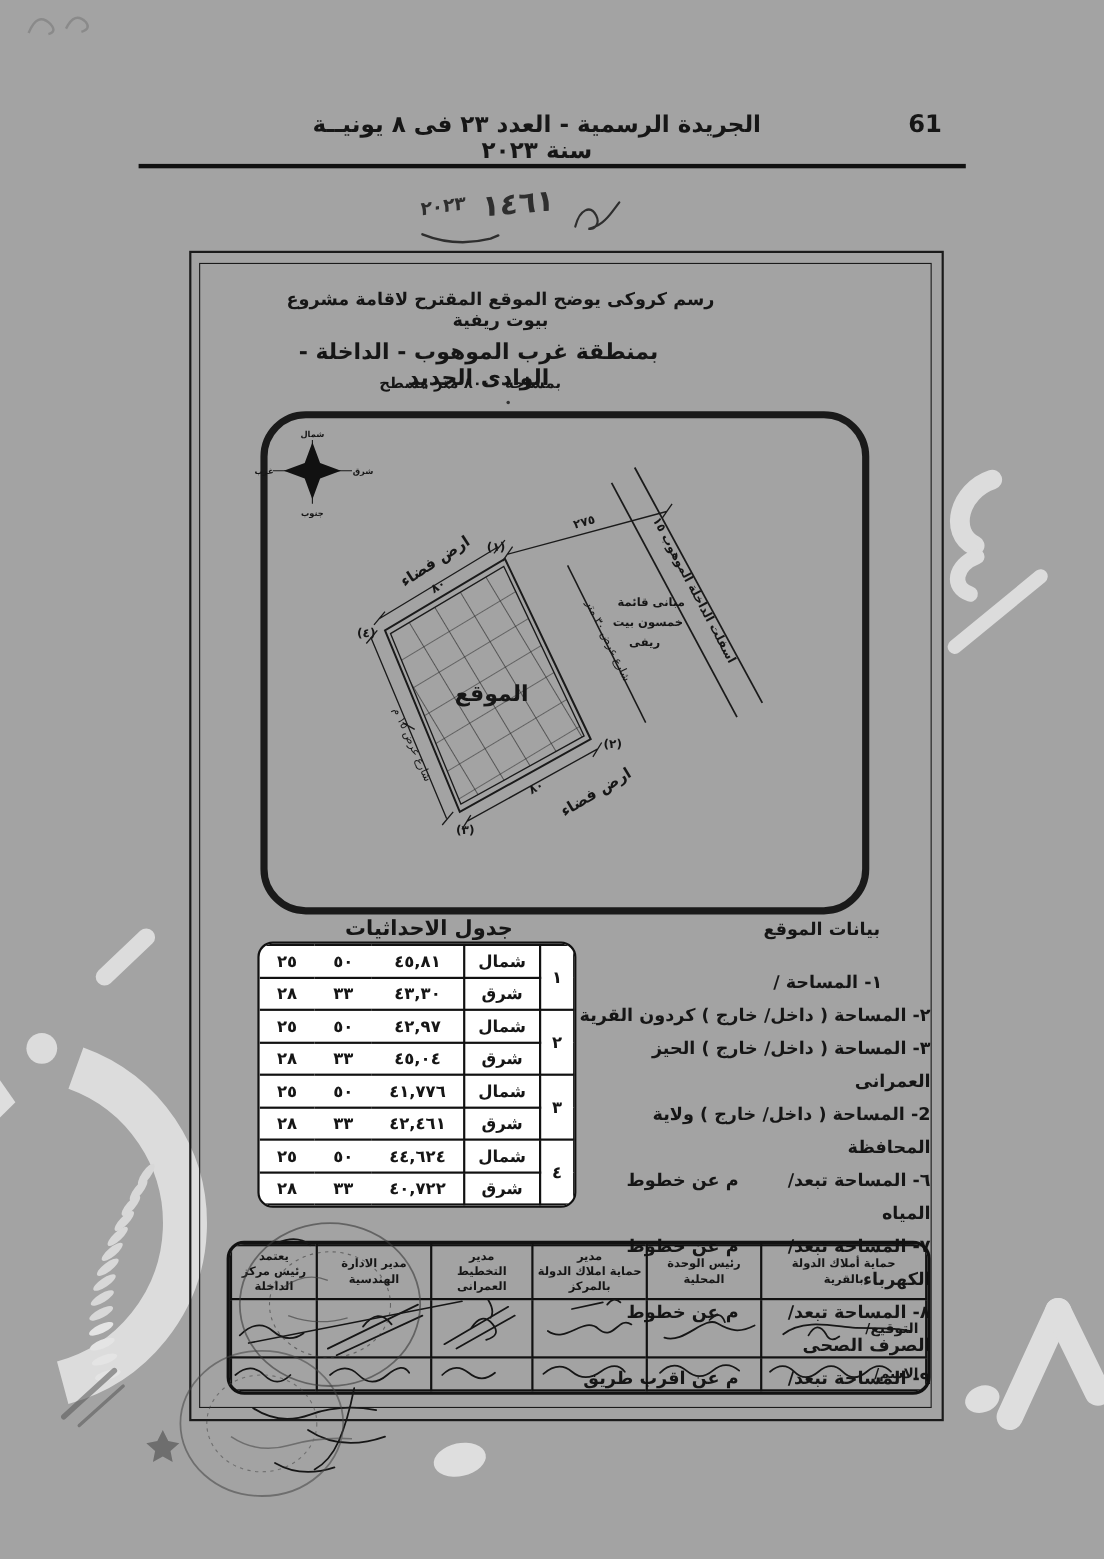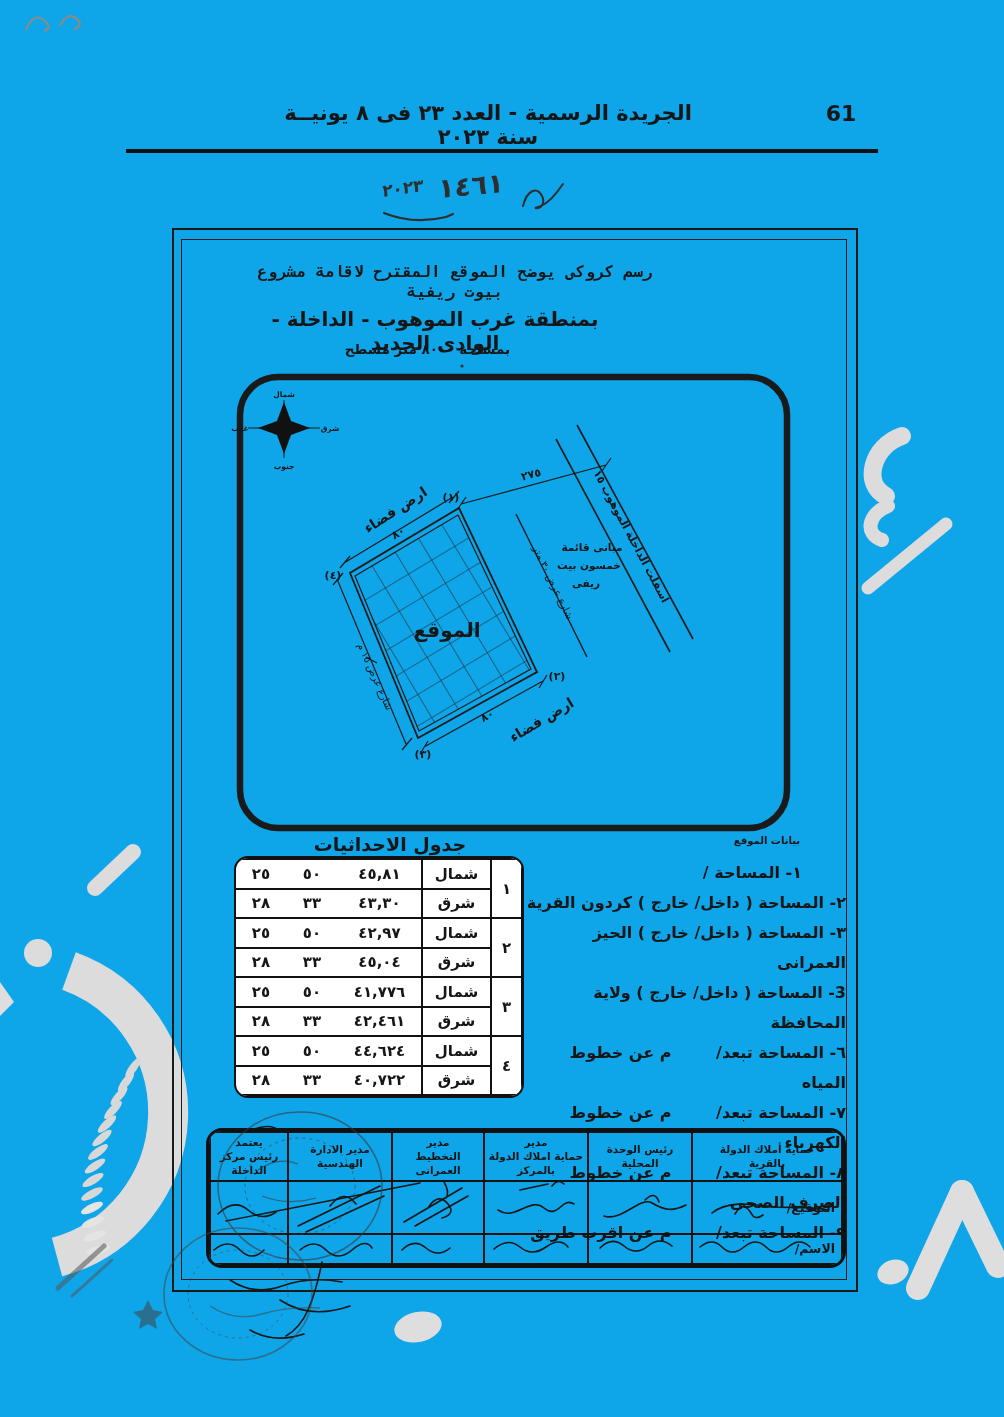--- a/index.html
+++ b/index.html
@@ -1,46 +1,46 @@
 <!DOCTYPE html>
 <html lang="ar"><head>
 <meta charset="utf-8">
 <style>
   html,body{margin:0;padding:0;background:#fff;}
-  #page{position:relative;width:1004px;height:1417px;background:#0ea5e9;overflow:hidden;
+  #page{position:relative;width:1004px;height:1417px;background:#a3a3a3;overflow:hidden;
         font-family:"DejaVu Sans",sans-serif;color:#161616;}
   .abs{position:absolute;}
   svg{display:block;}
   svg text{font-family:"DejaVu Sans",sans-serif;direction:rtl;fill:#161616;}
   #bg-svg{position:absolute;left:0;top:0;z-index:0;}
   #frame-outer{left:172px;top:228px;width:682px;height:1060px;border:2px solid #1a1a1a;z-index:1;}
   #frame-inner{left:181px;top:239px;width:664px;height:1039px;border:1.5px solid #1a1a1a;z-index:1;}
   #hdr-title{left:278px;top:101px;width:420px;text-align:center;font-size:21px;font-weight:700;direction:rtl;z-index:2;}
   #page-num{left:814px;top:101px;width:54px;text-align:center;font-size:22px;font-weight:700;z-index:2;}
   #hdr-rule{left:126px;top:149px;width:752px;height:4px;background:#111;z-index:2;}
   #hw-note{left:350px;top:170px;width:240px;height:56px;z-index:2;}
   .hw{position:absolute;color:#2e2e2e;font-weight:700;white-space:nowrap;}
   #hw-year{left:32px;top:8px;font-size:17px;transform:rotate(-8deg) skewX(-8deg);}
   #hw-num{left:88px;top:0px;font-size:27px;transform:rotate(-5deg) skewX(-6deg);}
   #letterhead{left:600px;top:242px;width:246px;direction:rtl;text-align:right;z-index:2;}
   #lh1{font-size:13.5px;font-weight:700;}
   #lh2{font-size:13px;font-weight:700;margin-top:9px;}
   #lh3{font-size:11.5px;font-weight:700;margin-top:9px;}
-  #doc-title{left:250px;top:262px;width:410px;text-align:center;font-size:16px;font-weight:700;direction:rtl;z-index:2;font-family:Liberation Mono, monospace;}
+  #doc-title{left:250px;top:262px;width:410px;text-align:center;font-size:16px;font-weight:700;direction:rtl;z-index:2;}
   #doc-subtitle{left:260px;top:307px;width:350px;text-align:center;font-size:20px;font-weight:700;direction:rtl;z-index:2;}
   #doc-area{left:330px;top:341px;width:180px;text-align:right;font-size:13.5px;font-weight:700;direction:rtl;z-index:2;}
   #coords-title{left:300px;top:833px;width:180px;text-align:center;font-size:19px;font-weight:700;direction:rtl;z-index:2;}
   #coords-wrap{left:234px;top:856px;width:286px;height:238px;border:2.5px solid #111;border-radius:14px;overflow:hidden;z-index:2;background:#fff;}
   #coords-wrap table{width:100%;height:100%;border-collapse:collapse;direction:rtl;table-layout:fixed;}
   #coords-wrap td{border:2px solid #111;text-align:center;font-size:15px;font-weight:700;padding:0;}
   #coords-wrap td.no-v{border-right:none;border-left:none;}
   #coords-wrap col.c-pt{width:31px;} #coords-wrap col.c-dir{width:69px;}
   #coords-wrap col.c-sec{width:84px;} #coords-wrap col.c-min{width:52px;} #coords-wrap col.c-deg{width:50px;}
   #site-data{left:520px;top:835px;width:326px;direction:rtl;text-align:right;z-index:2;}
-  #site-data .sd-title{font-size:10px;font-weight:700;padding-left:0;padding-right:46px;margin-bottom:12px;}
+  #site-data .sd-title{font-size:16px;font-weight:700;padding-left:0;padding-right:46px;margin-bottom:24px;}
   #site-data .sd-item{font-size:16px;font-weight:700;line-height:30px;white-space:pre-wrap;}
   #site-data .sd-item.indent{padding-right:44px;}
   #sig-wrap{left:206px;top:1128px;width:634px;height:134px;border:3px solid #111;border-radius:16px;overflow:hidden;z-index:2;background:transparent;}
   #sig-wrap table{width:100%;height:100%;border-collapse:collapse;direction:rtl;table-layout:fixed;}
   #sig-wrap th,#sig-wrap td{border:2.5px solid #111;padding:0;}
   #sig-wrap th{font-size:10.5px;font-weight:700;text-align:center;vertical-align:middle;white-space:pre-line;line-height:1.35;}
   #sig-wrap tr.r-head{height:48px;} #sig-wrap tr.r-sig{height:52px;} #sig-wrap tr.r-name{height:30px;}
   #sig-wrap td.lab{font-size:12.5px;font-weight:700;text-align:right;vertical-align:middle;padding-right:6px;direction:rtl;}
   #fg-svg{position:absolute;left:0;top:0;z-index:5;pointer-events:none;}
 </style>
@@ -169,21 +169,21 @@
         </tr>
       </tbody>
     </table>
   </div>
 
   <div class="abs" id="site-data">
     <div class="sd-title">بيانات الموقع</div>
     <div class="sd-item indent">١- المساحة /</div>
     <div class="sd-item">٢- المساحة ( داخل/ خارج ) كردون القرية</div>
     <div class="sd-item">٣- المساحة ( داخل/ خارج ) الحيز العمرانى</div>
-    <div class="sd-item">3- المساحة ( داخل/ خارج ) ولاية المحافظة</div>
+    <div class="sd-item">2- المساحة ( داخل/ خارج ) ولاية المحافظة</div>
     <div class="sd-item">٦- المساحة تبعد/        م عن خطوط المياه</div>
     <div class="sd-item">٧- المساحة تبعد/        م عن خطوط الكهرباء</div>
     <div class="sd-item">٨- المساحة تبعد/        م عن خطوط الصرف الصحى</div>
     <div class="sd-item">٩- المساحة تبعد/        م عن اقرب طريق</div>
   </div>
 
   <div class="abs" id="sig-wrap">
     <table>
       <colgroup>
         <col style="width:150px">

